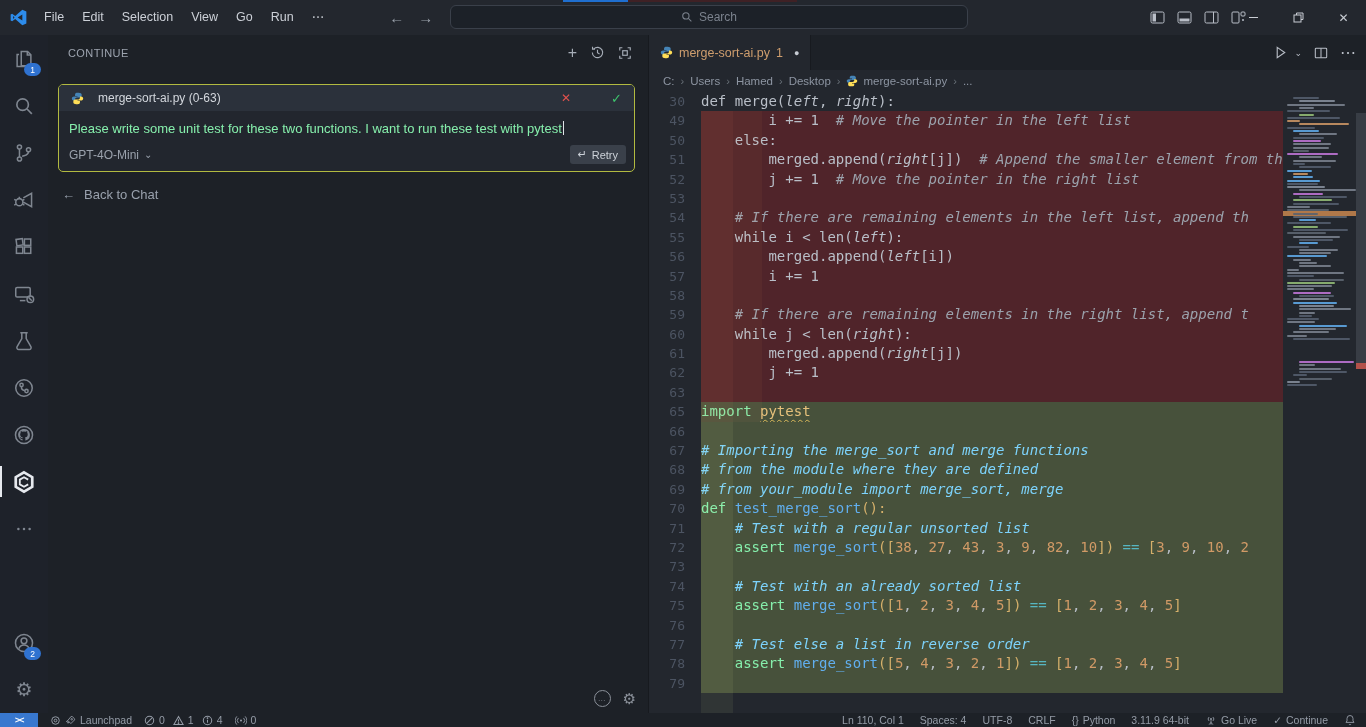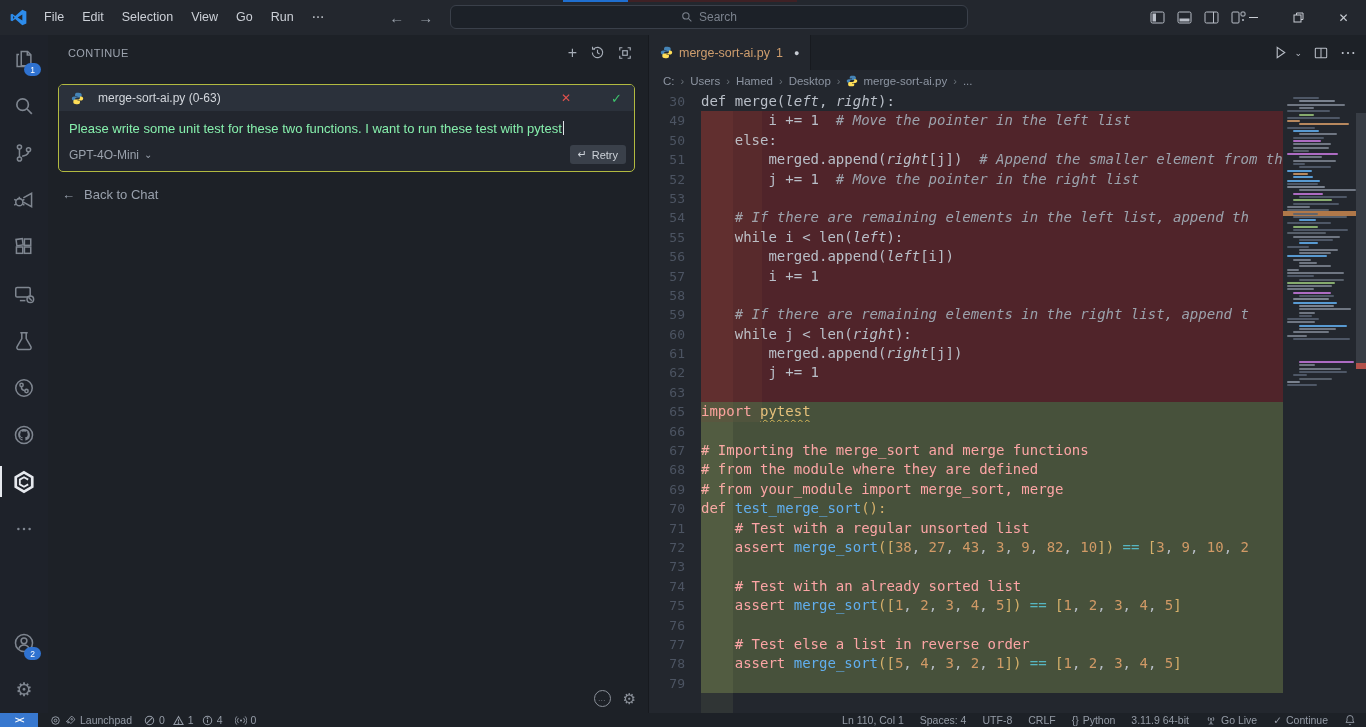--- a/index.html
+++ b/index.html
@@ -60,22 +60,22 @@
   .bc-file{display:flex;align-items:center;gap:5px;}
   .codewrap{position:absolute;top:57px;left:0;width:635px;bottom:8px;overflow:hidden;
             font-family:"DejaVu Sans Mono",monospace;font-size:14px;line-height:19.4px;}
   .row{display:flex;height:19.4px;}
   .ln{width:52px;flex:none;text-align:right;padding-right:16px;box-sizing:border-box;color:#4c5462;font-size:13px;}
   .ct{flex:1;white-space:pre;overflow:hidden;color:#b9bfc8;}
   .del .ct{background:#50242a;}
   .add .ct{background:#47513b;}
   .itl{font-style:italic;}
   .cmt{color:#9ba2ac;font-style:italic;text-align:center;}
-  .cmtg{color:#fca5a5;}
-  .kw{color:#fca5a5;}
+  .cmtg{color:#7dd3fc;font-style:italic;}
+  .kw{color:#86efac;}
   .fn{color:#61afef;}
   .num{color:#d19a66;}
   .op{color:#56b6c2;}
   .pun{color:#d5b06b;}
   .pln{color:#b9bfc8;}
   .wrn{color:#e5c07b;text-decoration:underline wavy #d8b85a;text-decoration-thickness:1px;text-underline-offset:3px;}
   .bandA{position:absolute;left:52px;top:76.4px;width:32px;height:310.4px;background:rgba(255,150,100,.10);pointer-events:none;}
   .bandB{position:absolute;left:84px;top:76.4px;width:29px;height:310.4px;background:rgba(255,150,100,.05);pointer-events:none;}
   .bandG{position:absolute;left:52px;top:386.8px;width:32px;height:291px;background:rgba(220,235,160,.07);pointer-events:none;}
   .minimap{position:absolute;right:10px;top:57px;width:73px;bottom:0;background:#23272e;overflow:hidden;}

